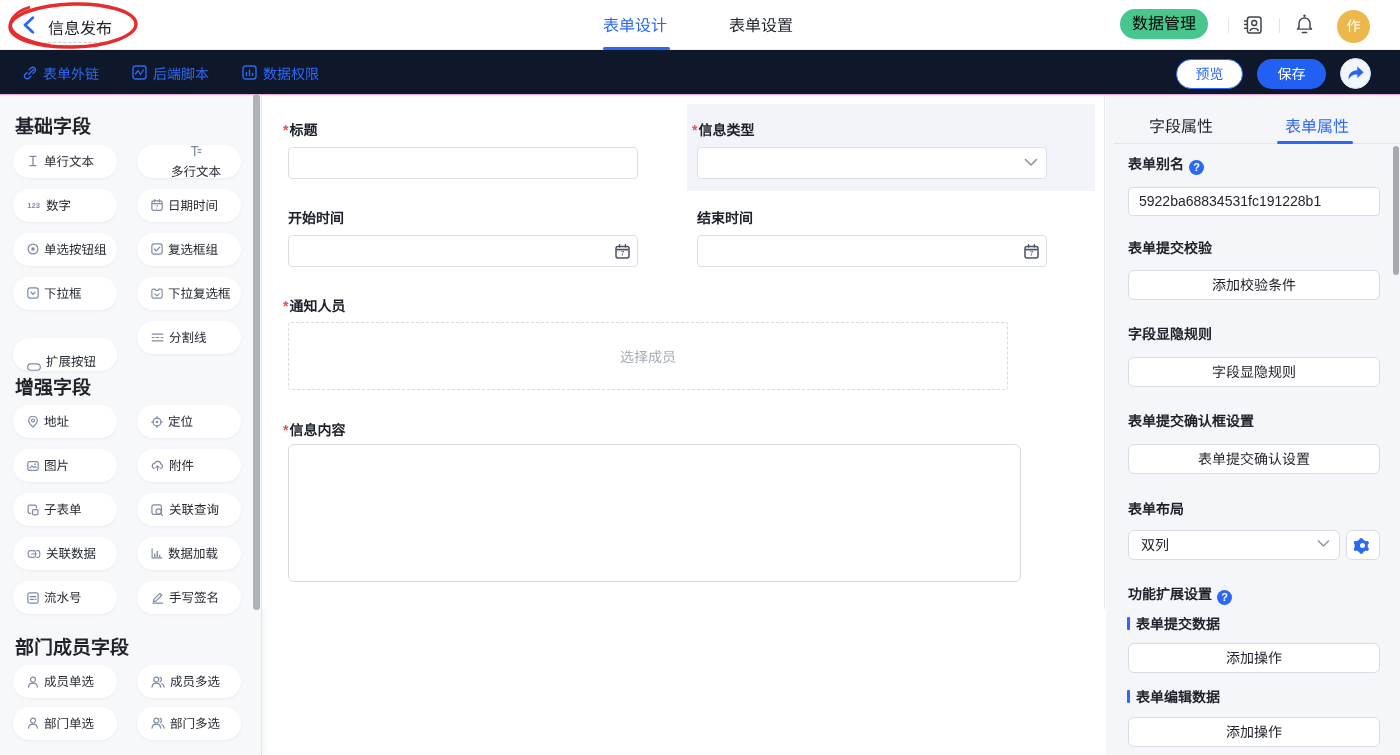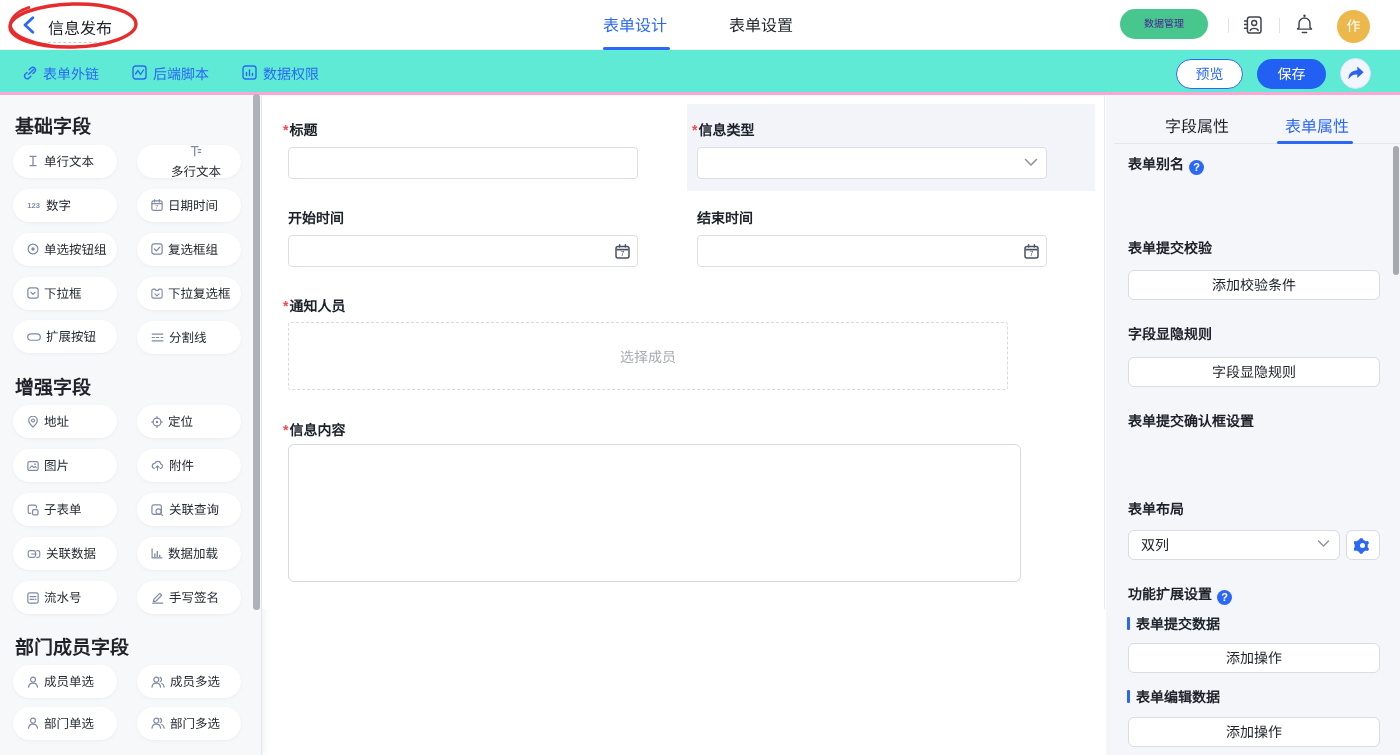--- a/index.html
+++ b/index.html
@@ -9,27 +9,27 @@
 .abs { position:absolute; }
 
 .header { position:absolute; left:0; top:0; width:1400px; height:50px; background:#fff;
   border-bottom:1px solid #f0f1f4; z-index:5; }
 .back-title { position:absolute; left:48px; top:15px; font-size:16px; color:#1f2329;
   border-bottom:1px dashed #c9ccd4; padding-bottom:3px; }
 .tab { position:absolute; top:12px; font-size:16px; }
 .tab.active { color:#2c68f6; }
 .tab-underline { position:absolute; left:603px; top:47px; width:67px; height:3px; background:#2c68f6; border-radius:2px; }
 .btn-green { position:absolute; left:1120px; top:9px; width:88px; height:30px; background:#47c78d;
-  color:#4c1d95; font-size:10px; border-radius:15px; text-align:center; line-height:30px; }
+  color:#000000; font-size:16px; border-radius:15px; text-align:center; line-height:30px; }
 .hsep { position:absolute; top:18px; width:1px; height:15px; background:#e0e2e6; }
 .avatar { position:absolute; left:1337px; top:10px; width:33px; height:33px; border-radius:50%;
   background:#ecb84c; color:#fff; font-size:14px; text-align:center; line-height:33px; }
 
-.toolbar { position:absolute; left:0; top:50px; width:1400px; height:45px; background:#5eead4;
-  border-bottom:3px solid #f9a8d4; z-index:5; }
+.toolbar { position:absolute; left:0; top:50px; width:1400px; height:45px; background:#0f172a;
+  border-bottom:1px solid #f9a8d4; z-index:5; }
 .tool-link { position:absolute; top:0; height:45px; display:flex; align-items:center; gap:6px;
   color:#2c68f6; font-size:14px; }
 .btn-outline { position:absolute; left:1176px; top:9px; width:67px; height:30px; border:1px solid #2c68f6;
   border-radius:15px; color:#2c68f6; font-size:14px; text-align:center; line-height:28px; background:#fff; }
 .btn-save { position:absolute; left:1257px; top:9px; width:69px; height:30px; background:#2160f2;
   border-radius:15px; color:#fff; font-size:14px; text-align:center; line-height:30px; }
 .btn-share { position:absolute; left:1340px; top:8px; width:31px; height:31px; background:#f1f5fd;
   border:1px solid #d8e2f8; border-radius:50%; display:flex; align-items:center; justify-content:center; }
 
 .sidebar { position:absolute; left:0; top:95px; width:262px; height:660px; background:#f7f8fa;
@@ -189,21 +189,21 @@
       </svg>
       <span>下拉框</span>
     </div>
     <div class="pill" style="left: 137px; top: 181.8px;">
       <svg width="12" height="12" viewBox="0 0 14 14">
         <path d="M1 4 v7 a2 2 0 0 0 2 2 h8 a2 2 0 0 0 2 -2 V4 M1 4 a1.5 1.5 0 0 1 1.5 -1.5 h2.2 l1 1.5 h2.6 l1 -1.5 h2.2 A1.5 1.5 0 0 1 13 4" fill="none" stroke="#7f8aa3" stroke-width="1.3"></path>
         <path d="M4.5 8 L7 10.3 L9.5 8" fill="none" stroke="#7f8aa3" stroke-width="1.3" stroke-linecap="round" stroke-linejoin="round"></path>
       </svg>
       <span>下拉复选框</span>
     </div>
-    <div class="pill" style="left: 13px; top: 225px;">
+    <div class="pill" style="left: 13px; top: 243px; align-items: flex-end;">
       <svg width="14" height="8" viewBox="0 0 16 9">
         <rect x="0.8" y="0.8" width="14.4" height="7.4" rx="3.7" fill="none" stroke="#7f8aa3" stroke-width="1.4"></rect>
       </svg>
       <span>扩展按钮</span>
     </div>
     <div class="pill" style="left: 137px; top: 225.9px;">
       <svg width="13" height="9" viewBox="0 0 15 11">
         <path d="M1 1.3 h13 M1 9.7 h13" stroke="#7f8aa3" stroke-width="1.4" stroke-linecap="round"></path>
         <path d="M1 5.5 h2.6 M5.9 5.5 h3.2 M12 5.5 h2" stroke="#7f8aa3" stroke-width="1.4" stroke-linecap="round"></path>
       </svg>
@@ -358,29 +358,31 @@
   <div class="dashed-box" style="left:26px;top:554px;width:350px;height:32px;">
     <div class="user-tag">
         <span class="uc">户</span>
         <span class="ut">当前用户</span>
       </div>
   </div>
 </div>
 
 <div class="panel">
   <div class="ptabs"></div>
-  <div class="ptab" style="left:59px;">字段属性</div>
+  <div class="ptab" style="left:43px;">字段属性</div>
   <div class="ptab active" style="left:179px;">表单属性</div>
   <div class="ptab-line"></div>
   <div class="plabel" style="top:59px;">表单别名<span class="qmark">?</span></div>
+  <div class="pinp" style="top:92px;">5922ba68834531fc191228b1</div>
   <div class="plabel" style="top:143px;">表单提交校验</div>
   <div class="pbtn" style="top:175px;">添加校验条件</div>
   <div class="plabel" style="top:229px;">字段显隐规则</div>
   <div class="pbtn" style="top:262px;">字段显隐规则</div>
   <div class="plabel" style="top:316px;">表单提交确认框设置</div>
+  <div class="pbtn" style="top:349px;">表单提交确认设置</div>
   <div class="plabel" style="top:404px;">表单布局</div>
   <div class="pbtn" style="top:435px;width:212px;text-align:left;padding-left:12px;">双列</div>
   <svg class="chev" style="left:211px;top:445px;" width="13" height="8" viewBox="0 0 13 8">
       <path d="M1.5 1 L6.5 6 L11.5 1" fill="none" stroke="#8f939b" stroke-width="1.5" stroke-linecap="round" stroke-linejoin="round"></path>
     </svg>
   <div class="pbtn" style="top:435px;left:240px;width:34px;"></div>
   <svg class="abs" style="left:248px;top:442px;" width="17" height="17" viewBox="0 0 17 17">
     <path d="M8.5 1 l1.2 2 a5.6 5.6 0 0 1 2.3 1.3 l2.3 -0.4 1.2 2.1 -1.5 1.8 a5.6 5.6 0 0 1 0 2.6 l1.5 1.8 -1.2 2.1 -2.3 -0.4 a5.6 5.6 0 0 1 -2.3 1.3 l-1.2 2 -2.4 0 -1.2 -2 a5.6 5.6 0 0 1 -2.3 -1.3 l-2.3 0.4 -1.2 -2.1 1.5 -1.8 a5.6 5.6 0 0 1 0 -2.6 l-1.5 -1.8 1.2 -2.1 2.3 0.4 a5.6 5.6 0 0 1 2.3 -1.3 l1.2 -2 z" fill="#2c68f6" transform="translate(0.2,0.2) scale(0.96)"></path>
     <circle cx="8.5" cy="8.5" r="2.5" fill="#fff"></circle>
   </svg>

